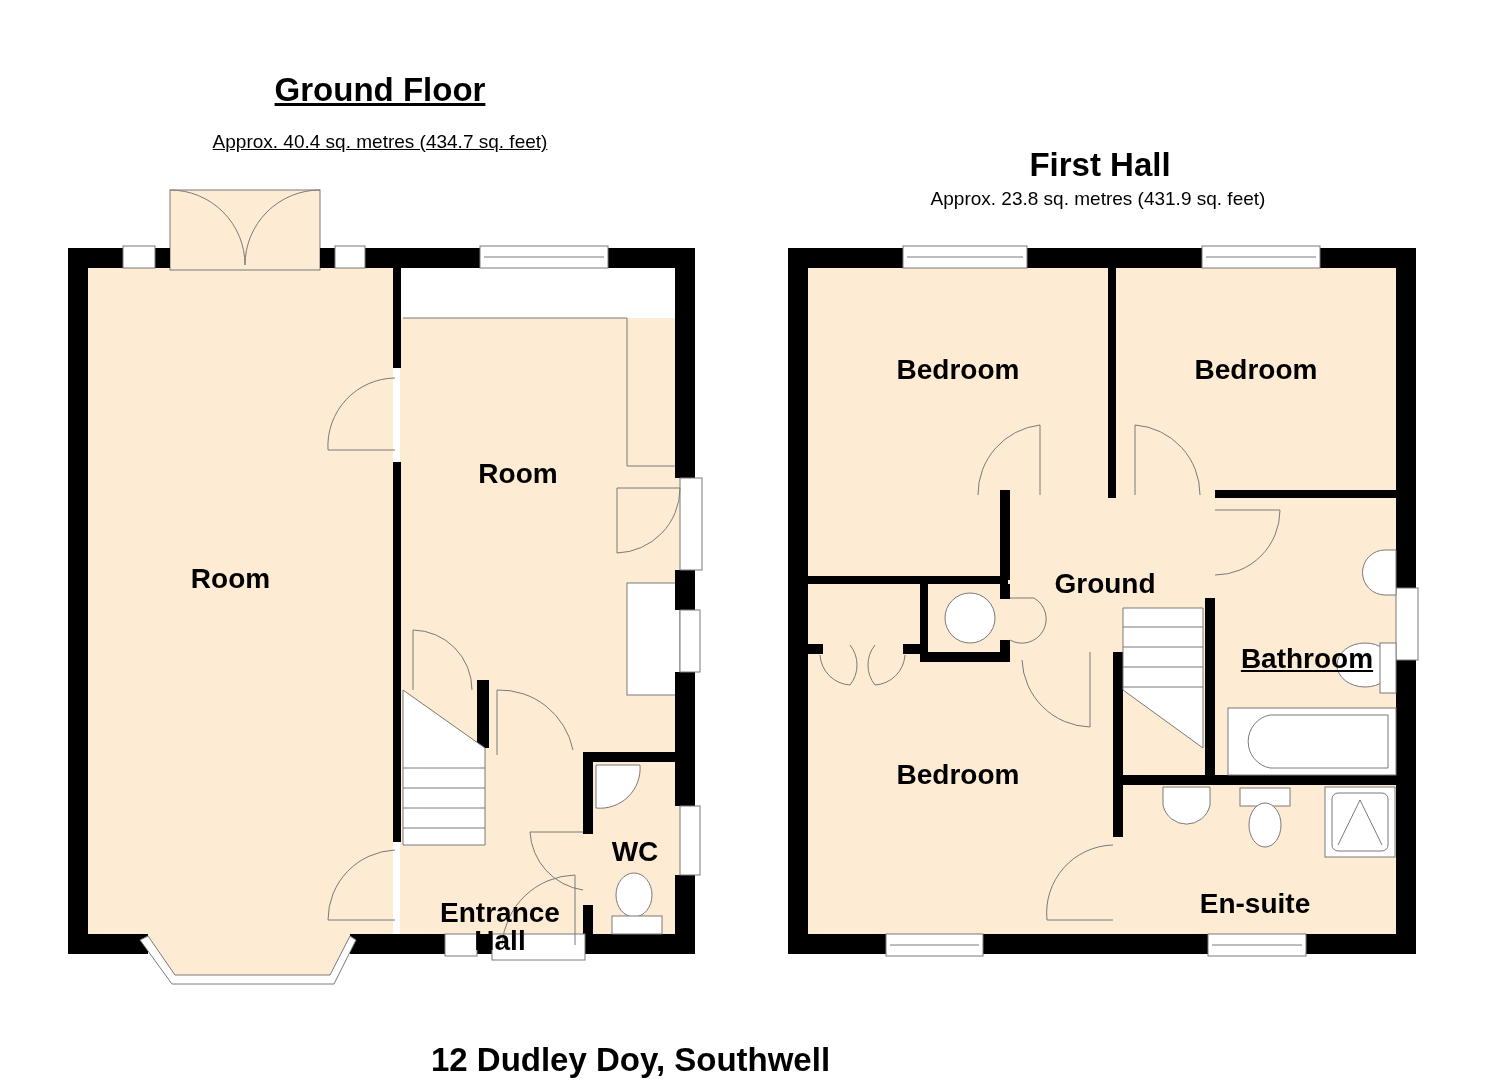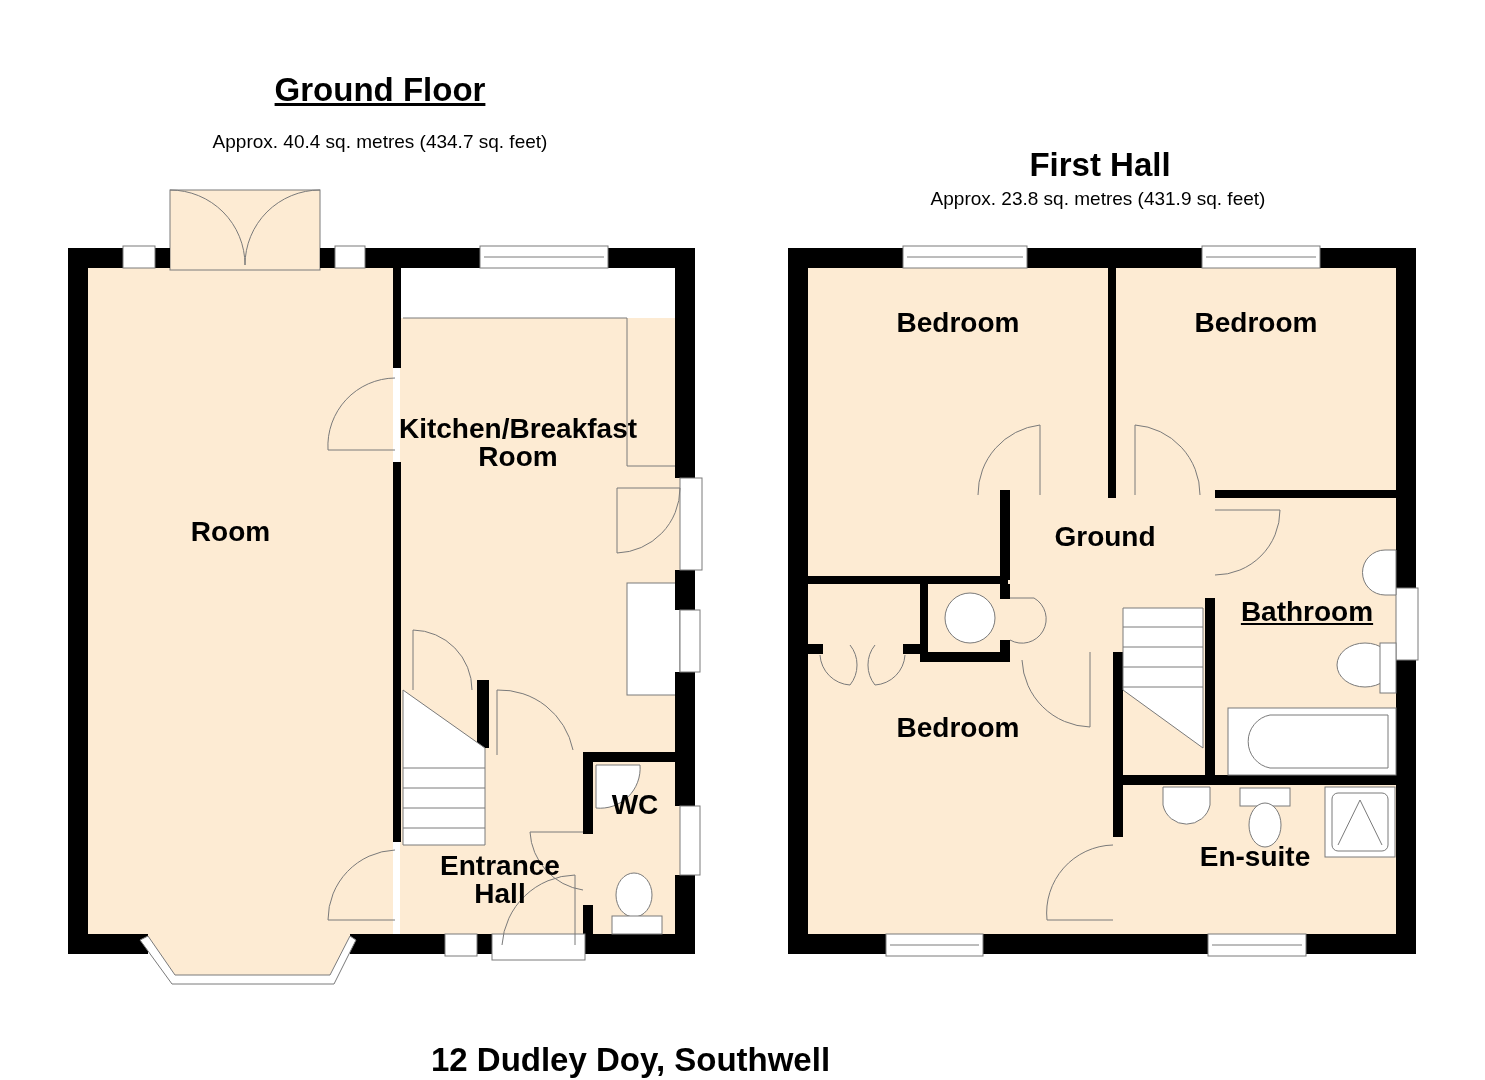--- a/index.html
+++ b/index.html
@@ -1,27 +1,27 @@
 <!DOCTYPE html>
 <html><head>
 <meta charset="utf-8">
 <style>
   html, body { margin:0; padding:0; background:#ffffff; }
   body { width:1485px; height:1080px; position:relative; overflow:hidden; font-family:"Liberation Sans", sans-serif; color:#000; }
   .floor-title { position:absolute; text-align:center; font-weight:bold; font-size:33px; line-height:36px; }
   .floor-area { position:absolute; text-align:center; font-size:19px; line-height:22px; }
-  .room-label { position:absolute; text-align:center; font-weight:bold; font-size:28px; line-height:30px; white-space:nowrap; }
+  .room-label { position:absolute; text-align:center; font-weight:bold; font-size:28px; line-height:30px; white-space:nowrap;margin-top:47px; }
   .footer-title { position:absolute; left:0; width:1261px; top:1040px; text-align:center; font-weight:bold; font-size:33px; line-height:40px; }
   svg { position:absolute; left:0; top:0; }
 </style>
 </head>
 <body>
 
 <div class="floor-title" style="left:180px;width:400px;top:72px;text-decoration:underline;">Ground Floor</div>
-<div class="floor-area" style="left:130px;width:500px;top:131px;">Approx. 40.4 sq. metres (434.7 sq. feet)</div>
+<div class="floor-area" style="left:130px;width:500px;top:131px;text-decoration:underline;">Approx. 40.4 sq. metres (434.7 sq. feet)</div>
 
 <div class="floor-title" style="left:900px;width:400px;top:147px;">First Hall</div>
 <div class="floor-area" style="left:848px;width:500px;top:188px;">Approx. 23.8 sq. metres (431.9 sq. feet)</div>
 
 <svg width="1485" height="1080" viewBox="0 0 1485 1080">
   <g>
 
     <rect x="88" y="268" width="305" height="668" fill="#fdebd3"></rect>
     <rect x="170" y="190" width="150" height="80" fill="#fdebd3" stroke="#7a7a7a" stroke-width="1"></rect>
     <polygon points="148,936 350,936 330,975 175,975" fill="#fdebd3"></polygon>
@@ -176,21 +176,20 @@
       <rect x="1332" y="793" width="56" height="58" rx="6"></rect>
       <polyline points="1338,845 1360,800 1382,845"></polyline>
     </g>
   </g>
 </svg>
 
 <div class="room-label" style="left:88px;width:285px;top:515px;">
   <div style="margin-top:2px;">Room</div>
 </div>
 <div class="room-label" style="left:383px;width:270px;top:414px;">
-  <div>Kitchen/Breakfast</div>
   <div style="margin-top:-2px;">Room</div>
 </div>
 <div class="room-label" style="left:420px;width:160px;top:851px;">
   <div>Entrance</div>
   <div style="margin-top:-2px;">Hall</div>
 </div>
 <div class="room-label" style="left:600px;width:70px;top:790px;">
   <div>WC</div>
 </div>
 

